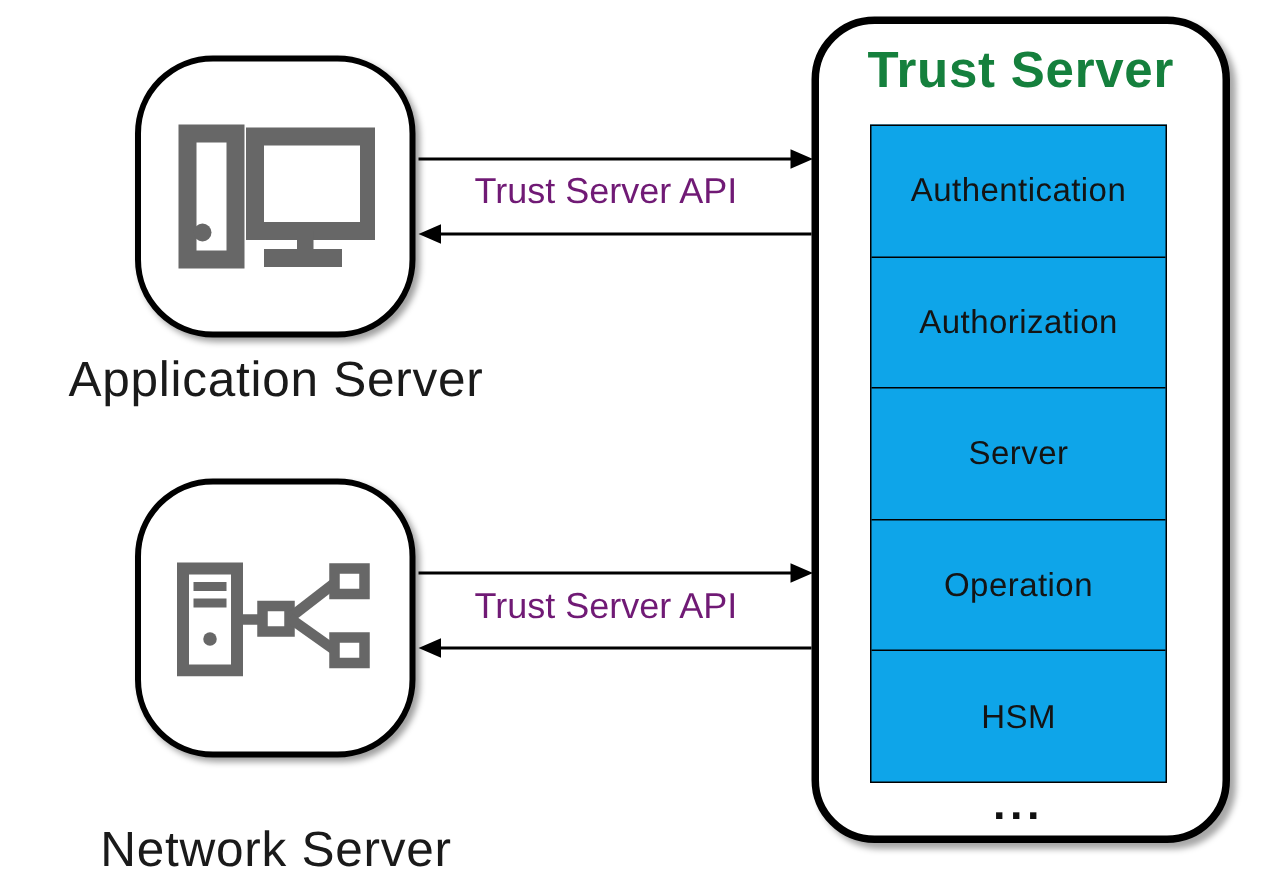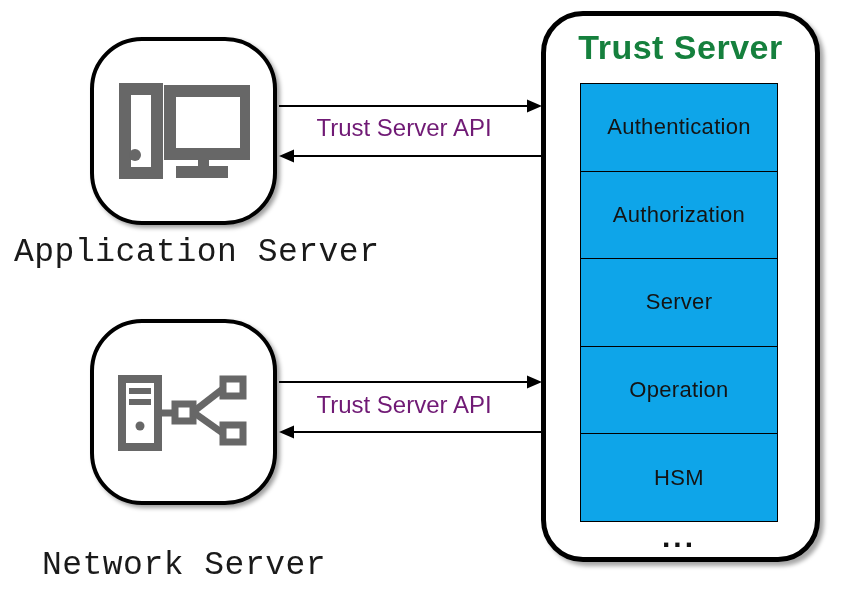--- a/index.html
+++ b/index.html
@@ -33,21 +33,20 @@
 
   .node-label {
     position: absolute;
     width: 340px;
     text-align: center;
     font-size: 33px;
     font-weight: 400;
     letter-spacing: 0.5px;
     color: #1a1a1a;
     white-space: nowrap;
-    font-family: Liberation Mono, monospace;
   }
   .node-label.app { left: 14px; top: 234px; }
   .node-label.net { left: 14px; top: 547px; }
 
   
   .trust-box {
     position: absolute;
     left: 541px; top: 11px;
     width: 279px; height: 551px;
     box-sizing: border-box;

